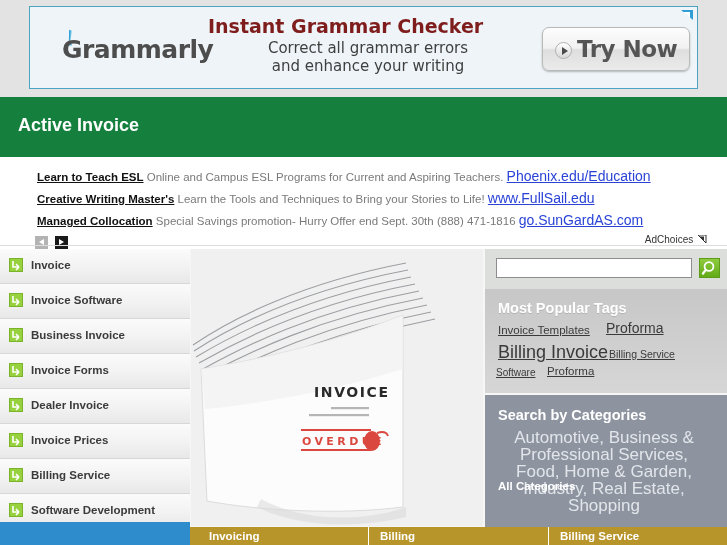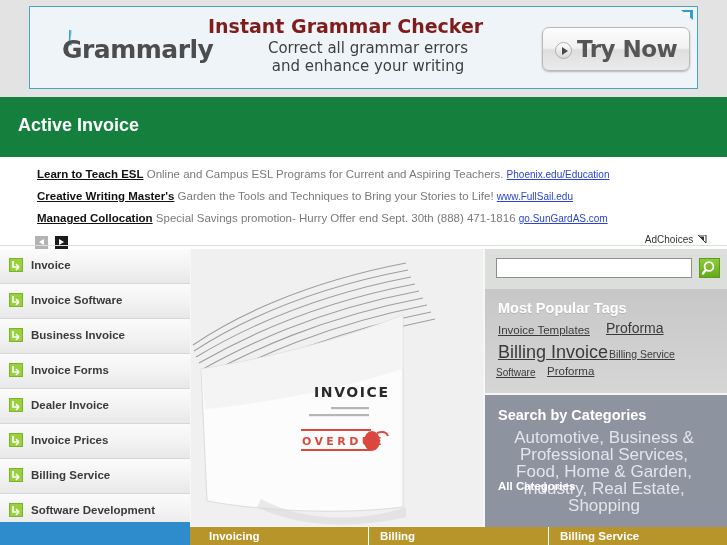--- a/index.html
+++ b/index.html
@@ -121,21 +121,21 @@
   .ad-row.r0 { top: 11px; }
   .ad-row.r1 { top: 33px; }
   .ad-row.r2 { top: 55px; }
   .ad-title {
     color: #111; font-weight: bold;
     text-decoration: underline;
     cursor: pointer;
   }
   .ad-desc { color: #7a7a7a; }
   .ad-url {
-    color: #2a43d6; font-size: 10px;
+    color: #2a43d6; font-size: 14px;
     text-decoration: underline; cursor: pointer;
   }
   .arrow-nav { position: absolute; left: 35px; top: 76px; }
   .arrow-btn {
     display: inline-block;
     width: 13px; height: 13px;
     margin-right: 3px;
     vertical-align: middle;
     position: relative;
     cursor: pointer;
@@ -359,21 +359,21 @@
   <div class="text-ads">
 
     <div class="ad-row r0">
       <span class="ad-title">Learn to Teach ESL</span>
       <span class="ad-desc">Online and Campus ESL Programs for Current and Aspiring Teachers.</span>
       <span class="ad-url">Phoenix.edu/Education</span>
     </div>
 
     <div class="ad-row r1">
       <span class="ad-title">Creative Writing Master's</span>
-      <span class="ad-desc">Garden the Tools and Techniques to Bring your Stories to Life!</span>
+      <span class="ad-desc">Learn the Tools and Techniques to Bring your Stories to Life!</span>
       <span class="ad-url">www.FullSail.edu</span>
     </div>
 
     <div class="ad-row r2">
       <span class="ad-title">Managed Collocation</span>
       <span class="ad-desc">Special Savings promotion- Hurry Offer end Sept. 30th (888) 471-1816</span>
       <span class="ad-url">go.SunGardAS.com</span>
     </div>
 
     <div class="arrow-nav">

